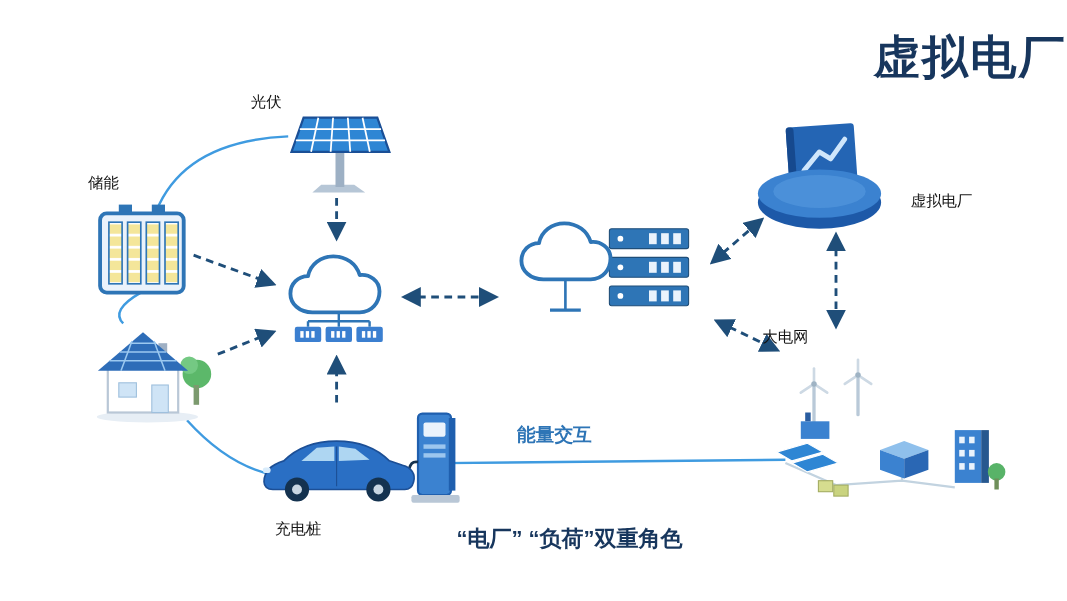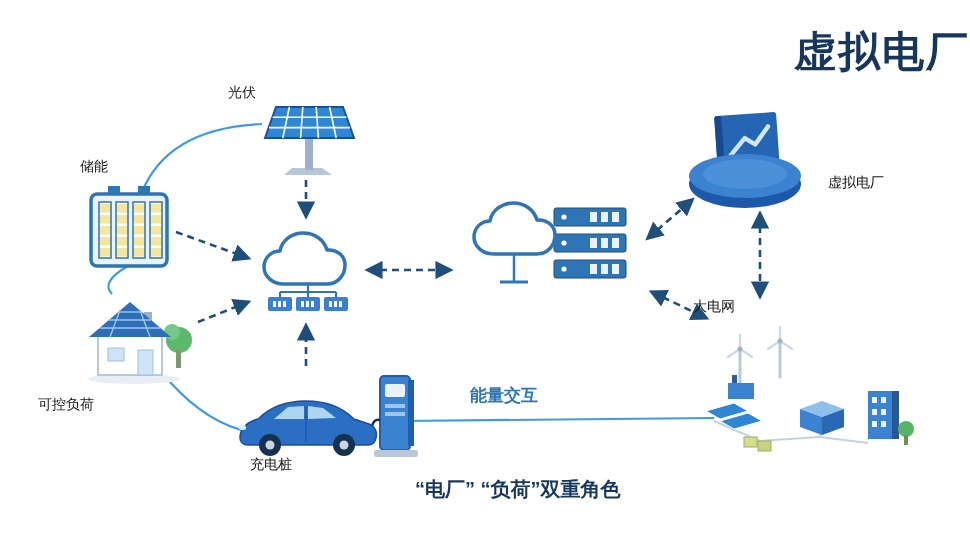--- a/index.html
+++ b/index.html
@@ -216,21 +216,20 @@
         <line x1="17.5" y1="40" x2="78.5" y2="40"></line>
         <line x1="26.9" y1="32" x2="69.1" y2="32"></line>
         <line x1="36.3" y1="24" x2="59.7" y2="24"></line>
         <line x1="38" y1="22" x2="28" y2="49"></line>
         <line x1="58" y1="22" x2="68" y2="49"></line>
       </g>
       <rect x="56" y="62" width="15" height="25" fill="#cfe4f6" stroke="#9fc0dd"></rect>
       <rect x="26" y="60" width="16" height="13" fill="#cfe4f6" stroke="#9fc0dd"></rect>
     </svg>
   </figure>
-  <div class="label" style="left:38px;top:396px">可控负荷</div>
 
   <figure class="node" style="left:228px;top:362px;width:190px;height:105px">
     <svg viewBox="0 0 190 105" aria-hidden="true">
       <rect x="152" y="14" width="30" height="74" rx="4" fill="#3b82d0" stroke="#1f5fae" stroke-width="2"></rect>
       <rect x="180" y="18" width="6" height="66" fill="#1f5fae"></rect>
       <rect x="157" y="22" width="20" height="13" rx="2" fill="#eaf3fc"></rect>
       <rect x="157" y="42" width="20" height="4" fill="#9cc6ee"></rect>
       <rect x="157" y="50" width="20" height="4" fill="#9cc6ee"></rect>
       <rect x="146" y="88" width="44" height="7" rx="2" fill="#b9c7d6"></rect>
       <path d="M152 58 C140 56 148 74 134 69" stroke="#16324f" stroke-width="2.5" fill="none"></path>
@@ -238,18 +237,18 @@
       <polygon points="46,57 60,45 76,44 76,57" fill="#aed6f2"></polygon>
       <polygon points="80,44 95,46 108,56 80,57" fill="#aed6f2"></polygon>
       <line x1="78" y1="44" x2="78" y2="80" stroke="#1c4f96"></line>
       <rect x="11" y="63" width="7" height="5" rx="2" fill="#d9ecfb"></rect>
       <circle cx="42" cy="83" r="11" fill="#14324f"></circle>
         <circle cx="42" cy="83" r="4.5" fill="#c8d6e2"></circle>
       <circle cx="116" cy="83" r="11" fill="#14324f"></circle>
         <circle cx="116" cy="83" r="4.5" fill="#c8d6e2"></circle>
     </svg>
   </figure>
-  <div class="label" style="left:250px;top:456px">充电桩</div>
+  <div class="label" style="left:250px;top:472px">充电桩</div>
 
   <div class="label accent" style="left:470px;top:384px">能量交互</div>
   <div class="caption" style="left:415px;top:476px">“电厂” “负荷”双重角色</div>
 
 </div>
 
 </body></html>

